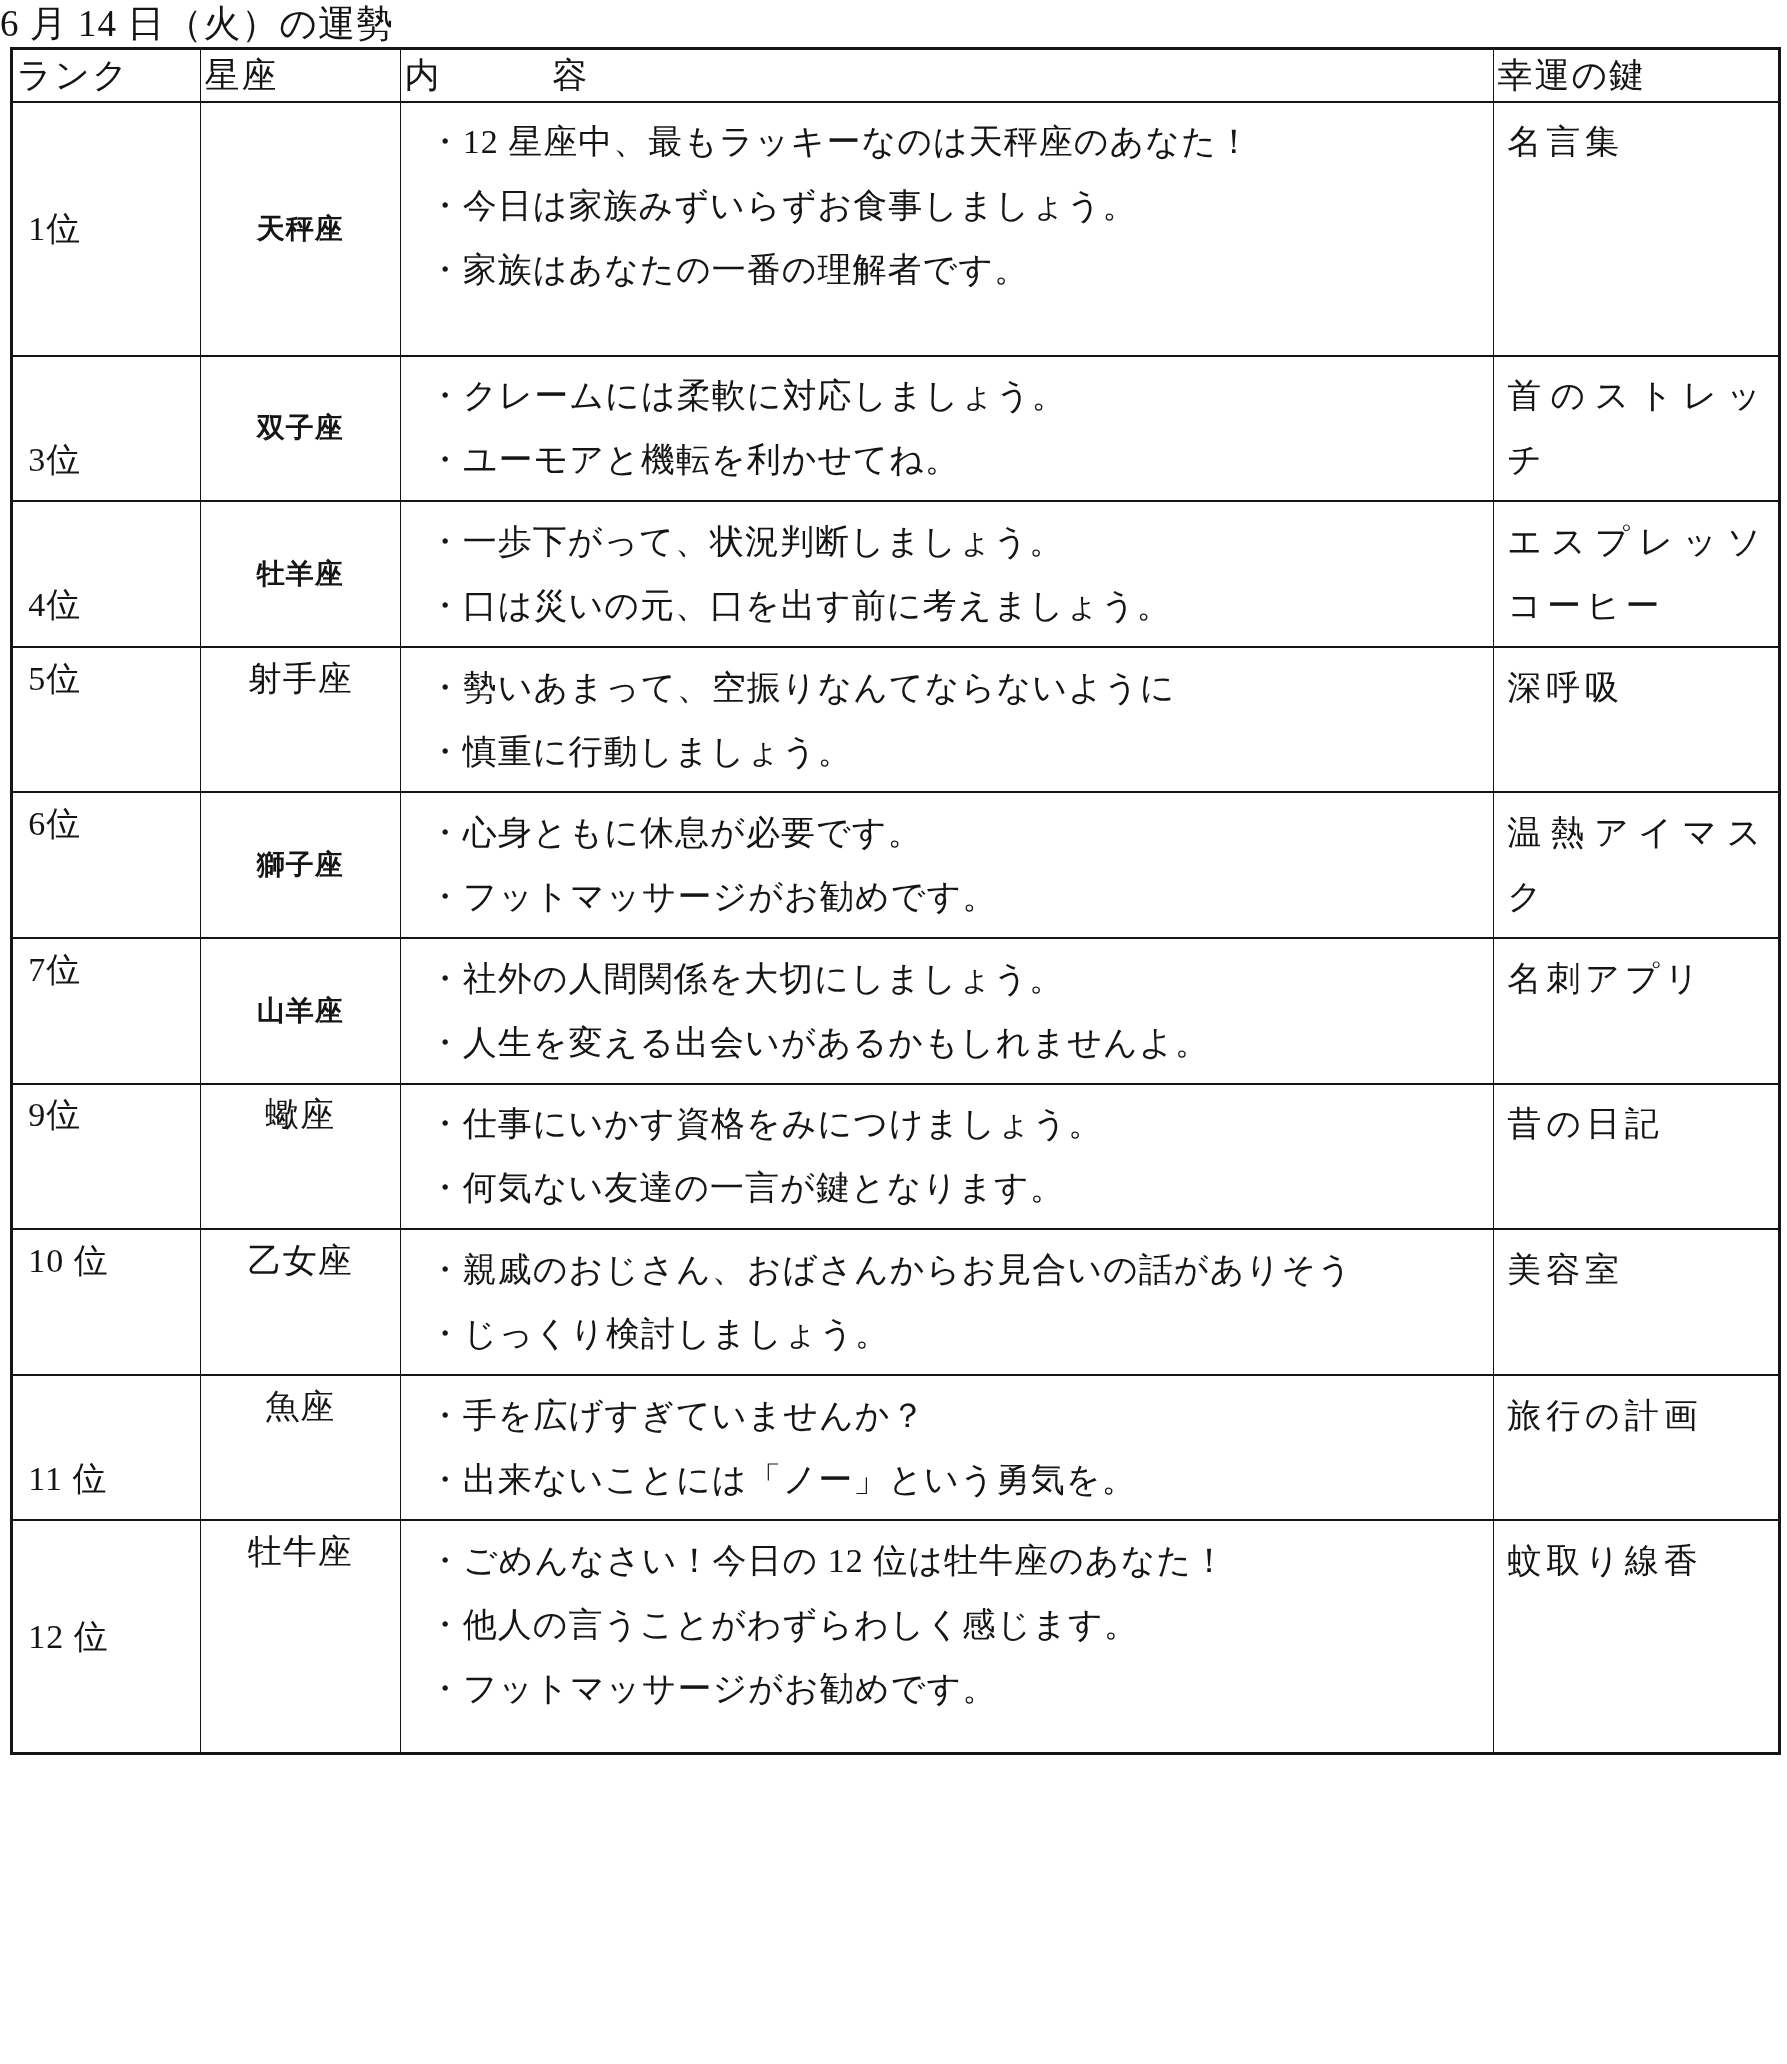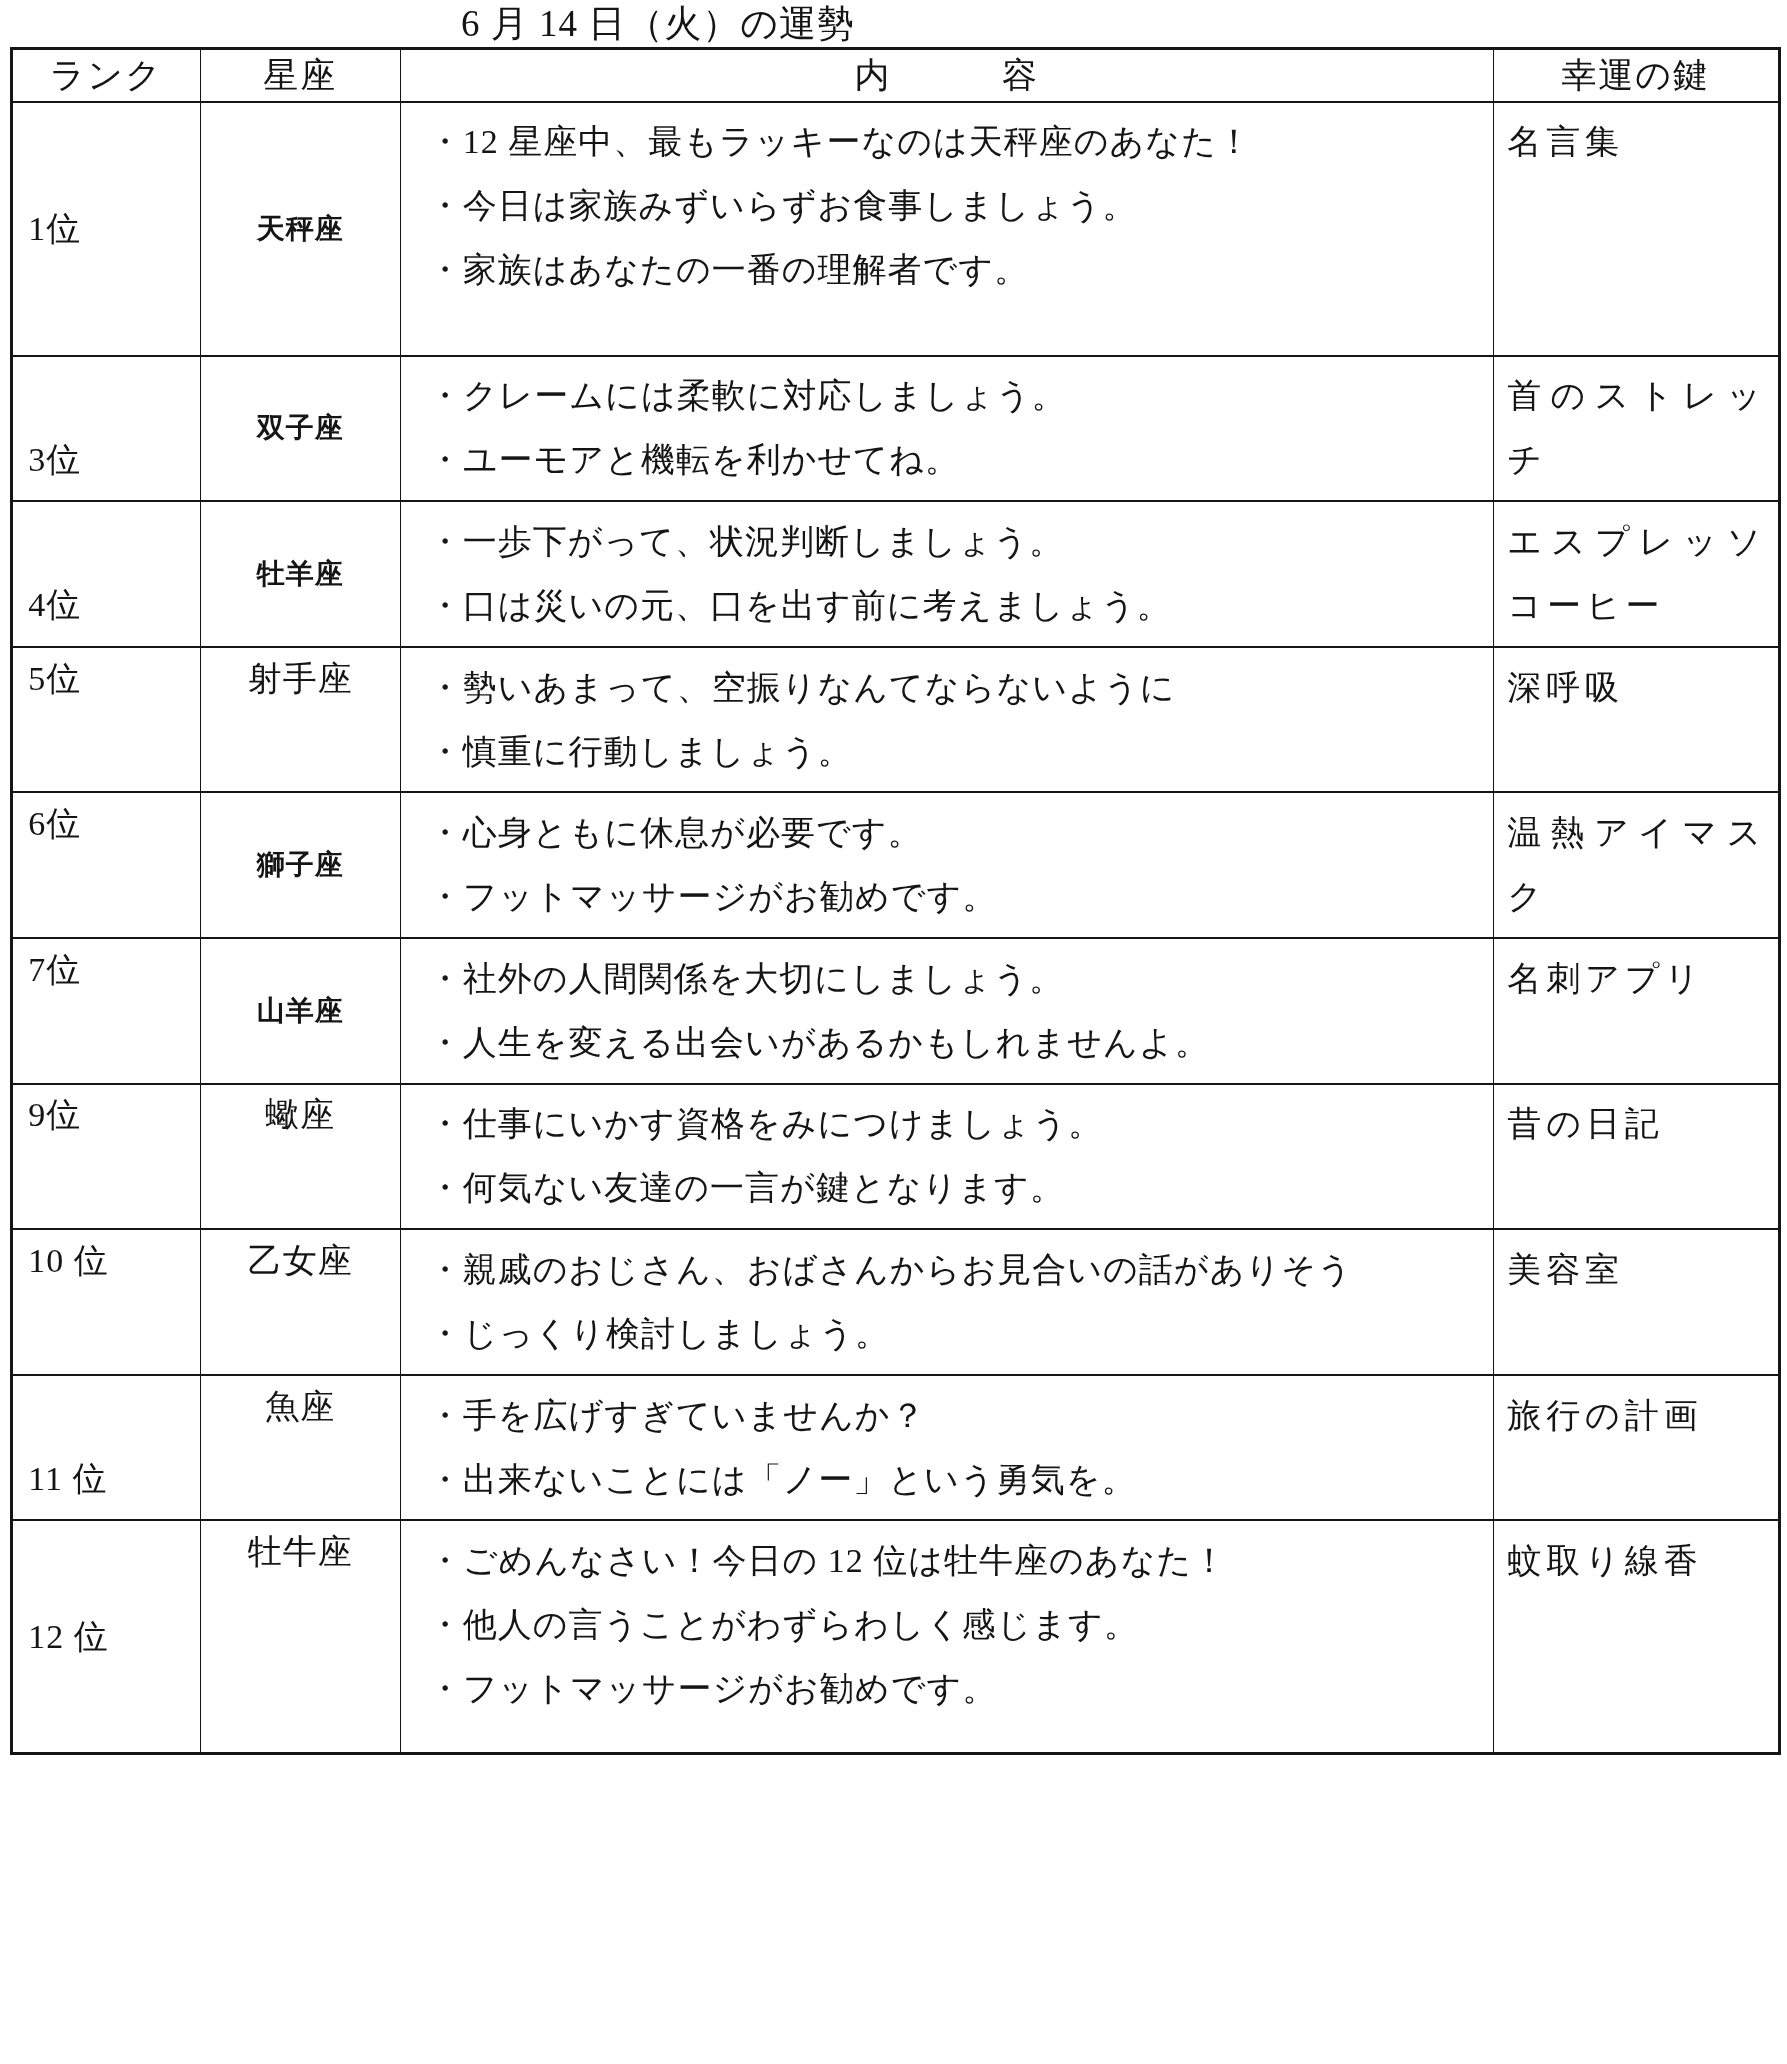--- a/index.html
+++ b/index.html
@@ -11,26 +11,24 @@
     color: #151515;
   }
   .page {
     width: 1787px;
     min-height: 2065px;
     box-sizing: border-box;
     padding-top: 1.9px;
   }
   .doc-title {
     width: 1300px;            
-    text-align: center;
     font-size: 37px;
     line-height: 43px;
     letter-spacing: 1px;
     margin-bottom: 1.9px;
-    margin-left: 8px;
   }
   table.fortune {
     border-collapse: collapse;
     table-layout: fixed;
     width: 1768px;
     margin-left: 9.7px;
     border: 3.9px solid #151515;
   }
   col.c-rank   { width: 189px; }
   col.c-sign   { width: 200px; }
@@ -39,21 +37,21 @@
   th, td {
     border-style: solid;
     border-color: #151515;
     border-width: 2.9px 1.9px;
     box-sizing: border-box;
   }
   thead th {
     height: 52px;
     font-weight: normal;
     font-size: 35px;
-    text-align: center;
+    text-align: left;
     letter-spacing: 1.9px;
     padding: 1.9px 3.9px;
   }
   td {
     font-size: 34px;
     padding: 7.8px 9.7px;
   }
   tr.h2 { height: 144px; }
   tr.h3a { height: 254px; }
   tr.h3b { height: 233px; }

